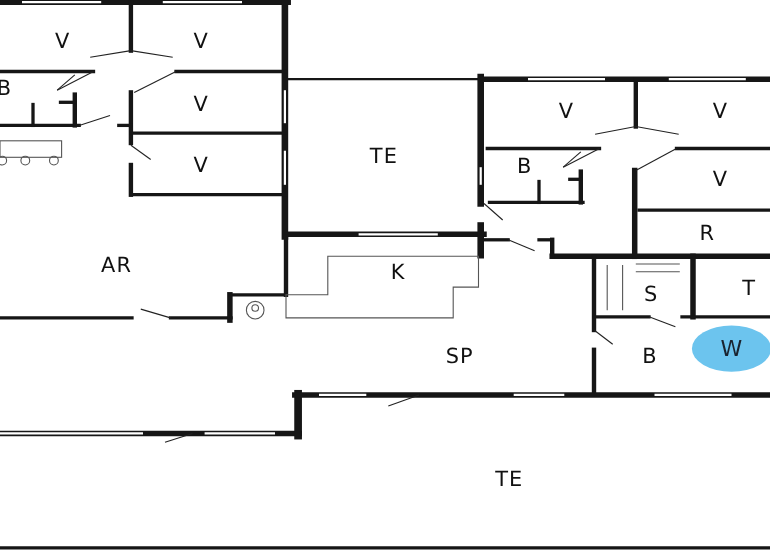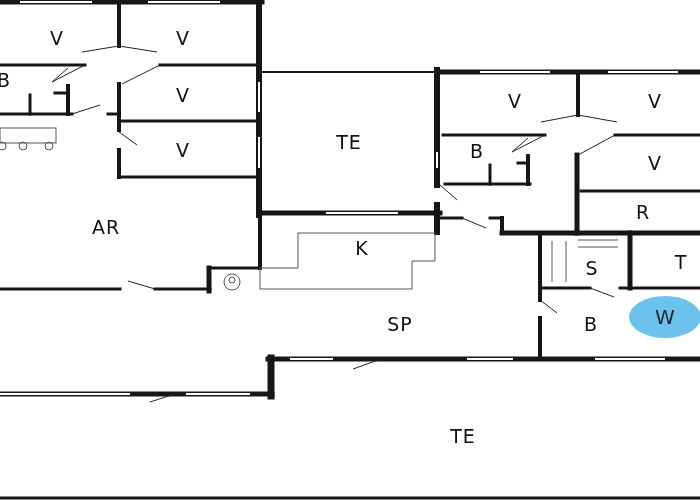--- a/index.html
+++ b/index.html
@@ -119,28 +119,28 @@
   </g>
 </svg>
 
 <div id="labels">
   <span class="room-label" style="left:57px;top:38px">V</span>
   <span class="room-label" style="left:183px;top:38px">V</span>
   <span class="room-label" style="left:4px;top:80px">B</span>
   <span class="room-label" style="left:183px;top:95px">V</span>
   <span class="room-label" style="left:183px;top:150px">V</span>
   <span class="room-label" style="left:349px;top:142px">TE</span>
-  <span class="room-label" style="left:106px;top:227px">AR</span>
+  <span class="room-label" style="left:106px;top:241px">AR</span>
   <span class="room-label" style="left:515px;top:101px">V</span>
   <span class="room-label" style="left:655px;top:101px">V</span>
   <span class="room-label" style="left:477px;top:151px">B</span>
   <span class="room-label" style="left:655px;top:163px">V</span>
   <span class="room-label" style="left:643px;top:212px">R</span>
   <span class="room-label" style="left:362px;top:248px">K</span>
   <span class="room-label" style="left:592px;top:268px">S</span>
   <span class="room-label" style="left:681px;top:262px">T</span>
-  <span class="room-label" style="left:400px;top:324px">SP</span>
+  <span class="room-label" style="left:418px;top:324px">SP</span>
   <span class="room-label" style="left:591px;top:324px">B</span>
   <span class="room-label" style="left:463px;top:436px">TE</span>
   <div class="badge" style="left:665px;top:317px;background:#6cc4ee">
     <span>W</span>
   </div>
 </div>
 
 </body></html>

